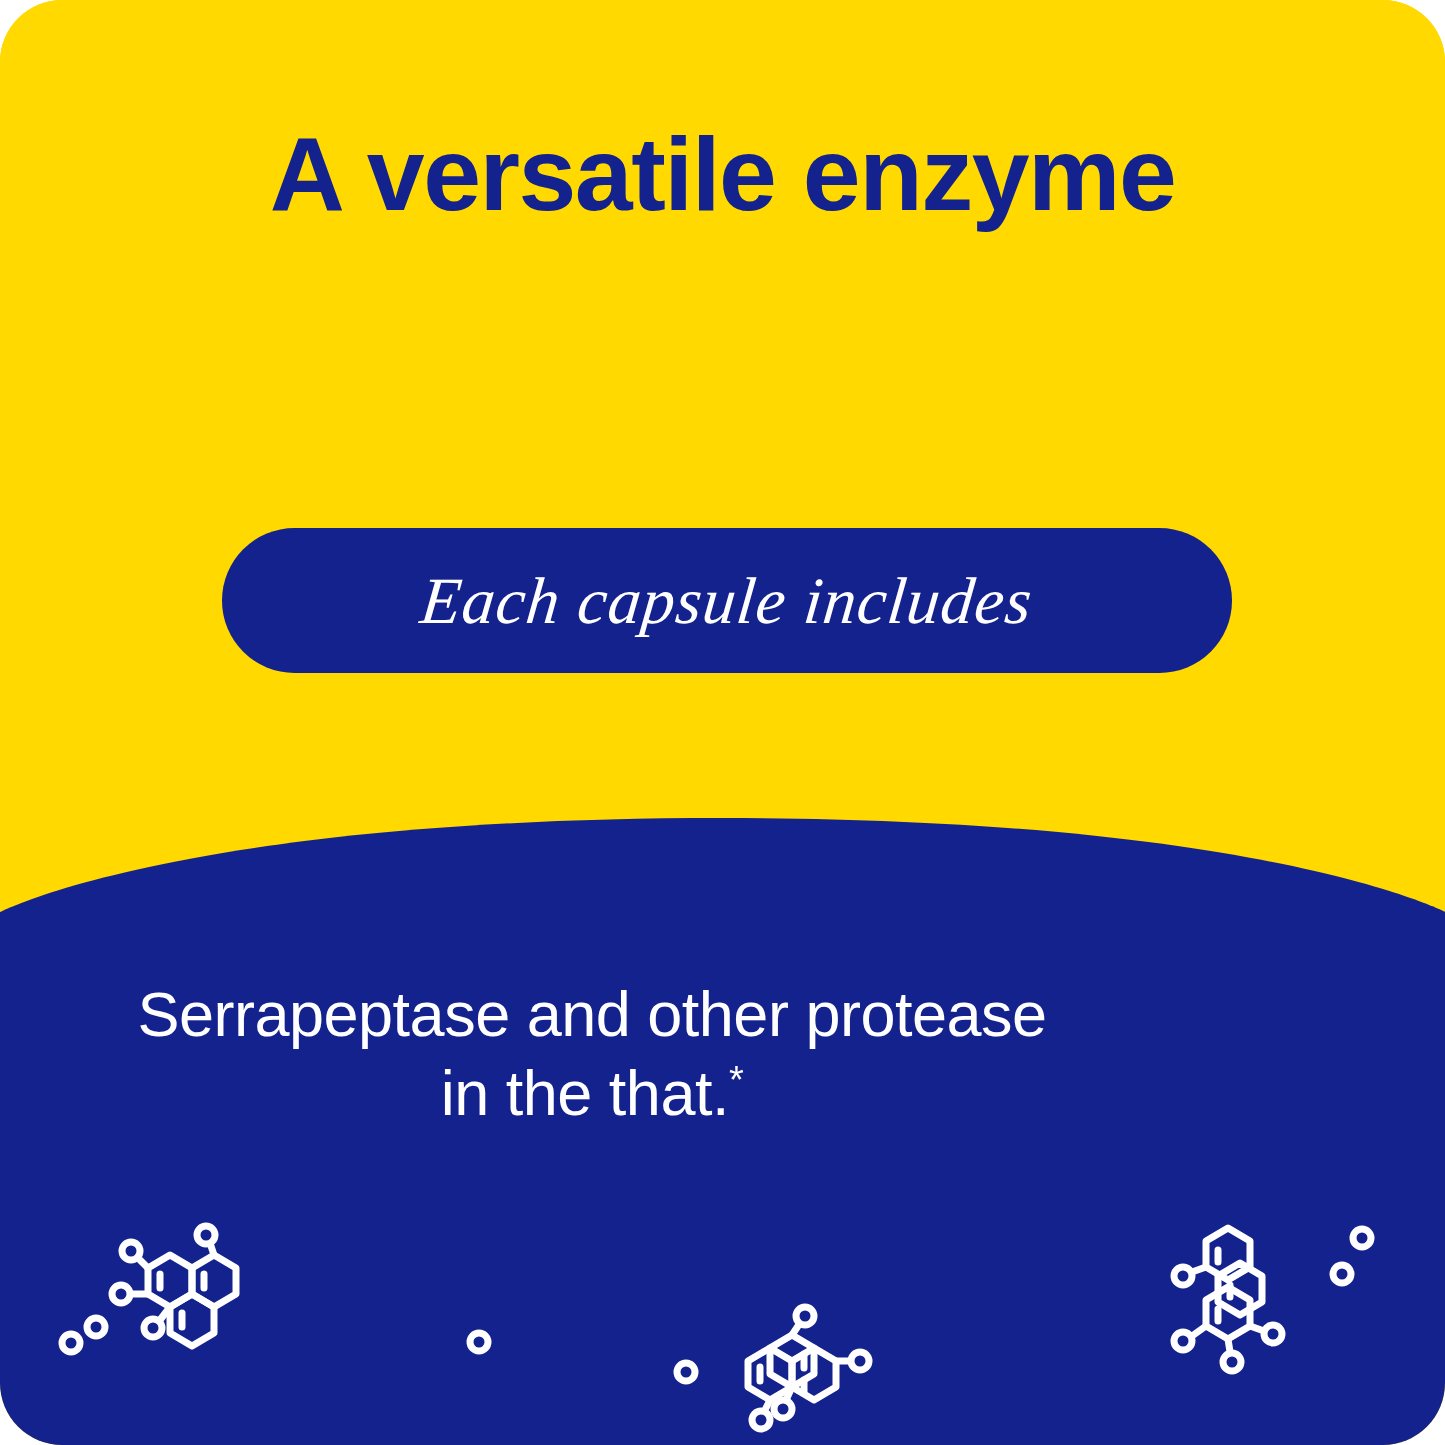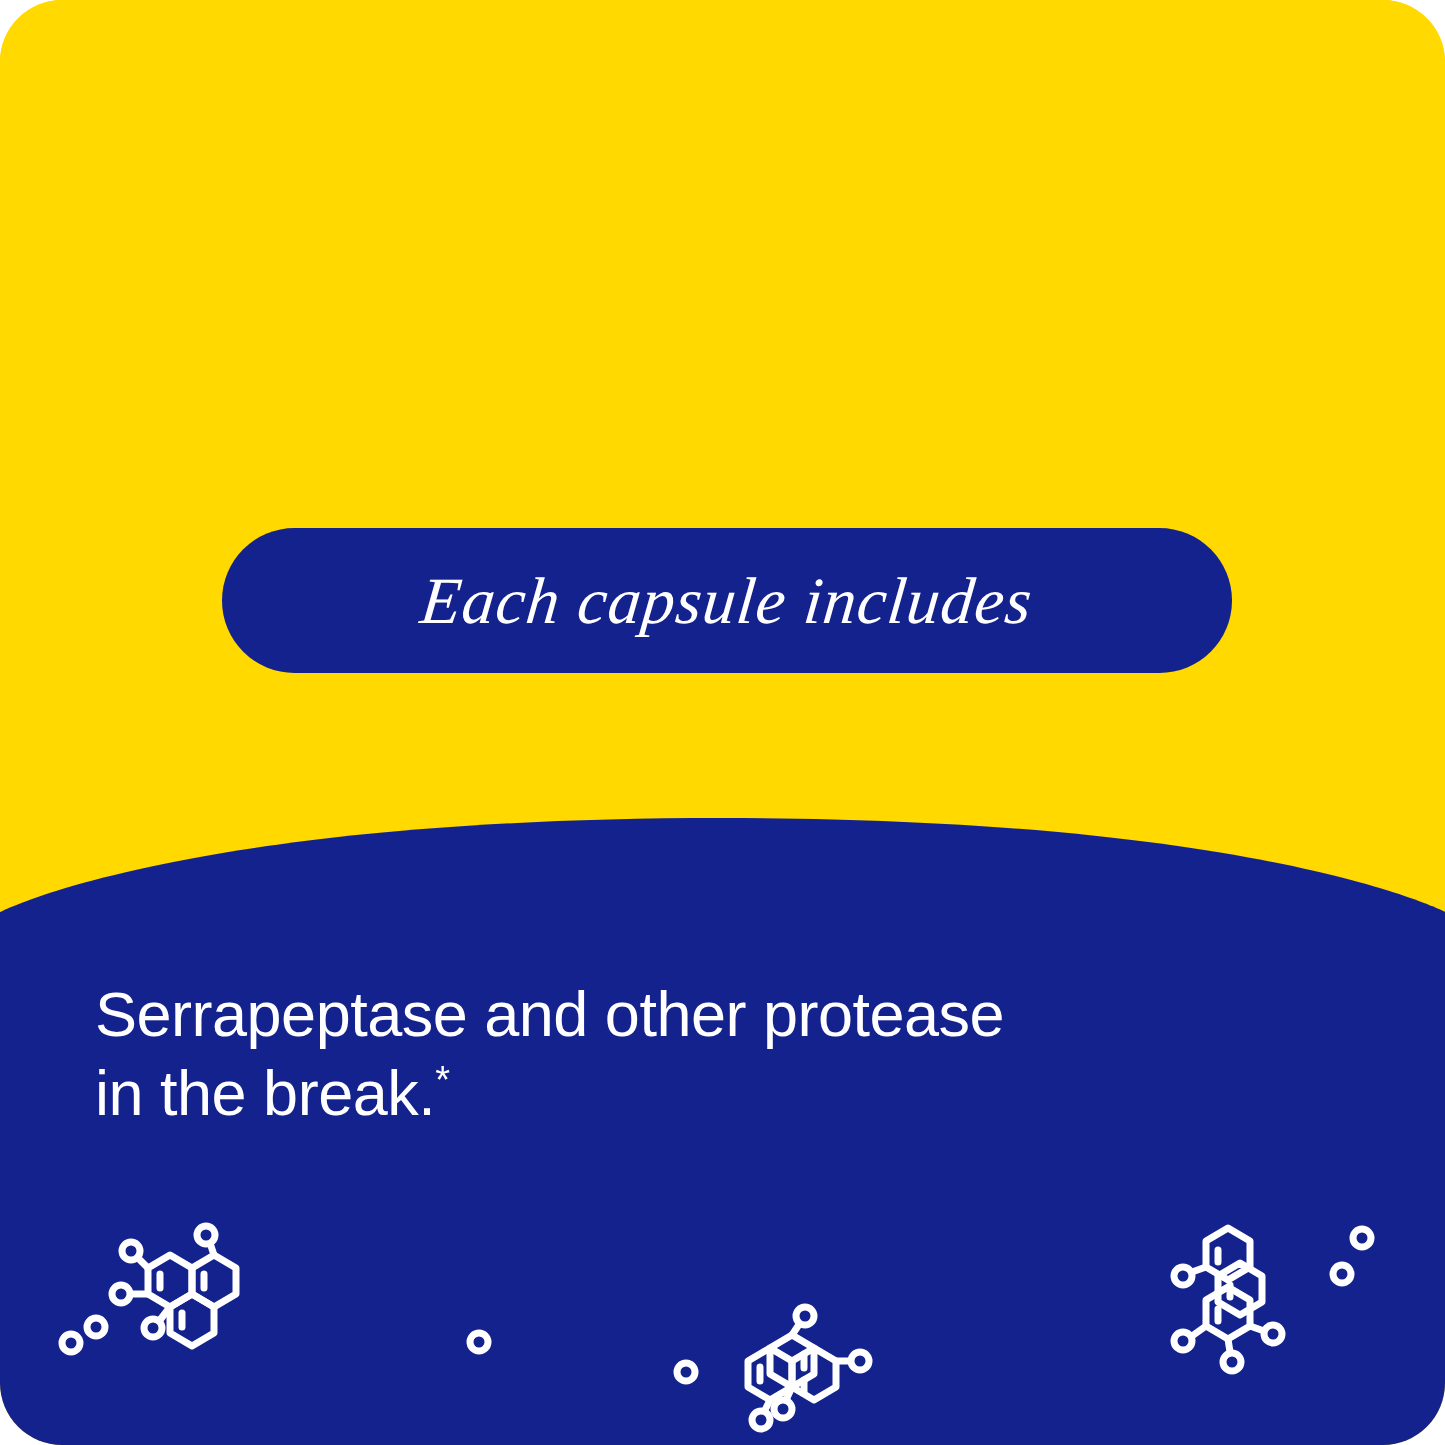--- a/index.html
+++ b/index.html
@@ -89,20 +89,21 @@
     height: 1445px;
     pointer-events: none;
   }
   .bottom-area svg { display: block; }
 
   .body-text {
     position: absolute;
     left: 0;
     top: 975px;
     width: 1184px;
+    text-align: center;
     color: #ffffff;
     font-family: "Liberation Sans", sans-serif;
     font-weight: normal;
     font-size: 63px;
     line-height: 79px;
     letter-spacing: -0.5px;
     padding: 0 95px;
     box-sizing: border-box;
   }
   .body-text .star {
@@ -123,35 +124,36 @@
   .decor svg { display: block; }
 </style>
 </head>
 <body>
 
 <div class="card">
 
   <div class="top-area"></div>
 
   <div class="headline">
+    <div>A versatile enzyme</div>
   </div>
 
   <div class="pill">
     <span class="pill-label">Each capsule includes</span>
   </div>
 
   <div class="bottom-area">
     <svg width="1445" height="1445" viewBox="0 0 1445 1445" xmlns="http://www.w3.org/2000/svg" aria-hidden="true">
       <path d="M0,912 C0,912 180,818 722,818 C1264,818 1445,912 1445,912 L1445,1445 L0,1445 Z" fill="#14228e"></path>
     </svg>
   </div>
 
   <div class="body-text">
     <div>Serrapeptase and other protease</div>
-    <div><span>in the break.</span><span class="star">*</span></div>
+    <div><span>in the that.</span><span class="star">*</span></div>
   </div>
 
   <div class="decor">
     <svg width="1445" height="1445" viewBox="0 0 1445 1445" xmlns="http://www.w3.org/2000/svg" aria-hidden="true">
       <g stroke="#ffffff" stroke-width="7" fill="none" stroke-linecap="round" stroke-linejoin="round">
 
         <g>
 
           <polygon points="148,1268 170,1255 192,1268 192,1294 170,1307 148,1294"></polygon>
 

